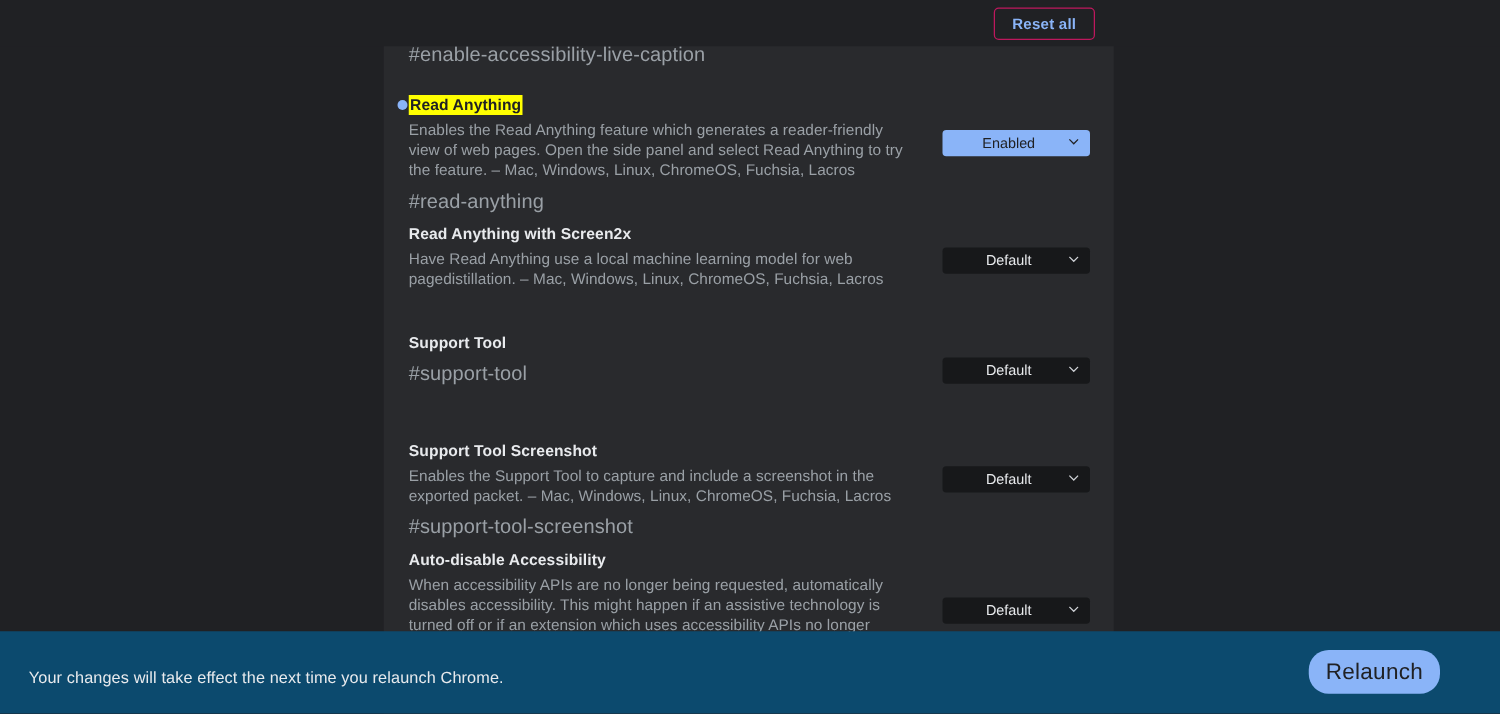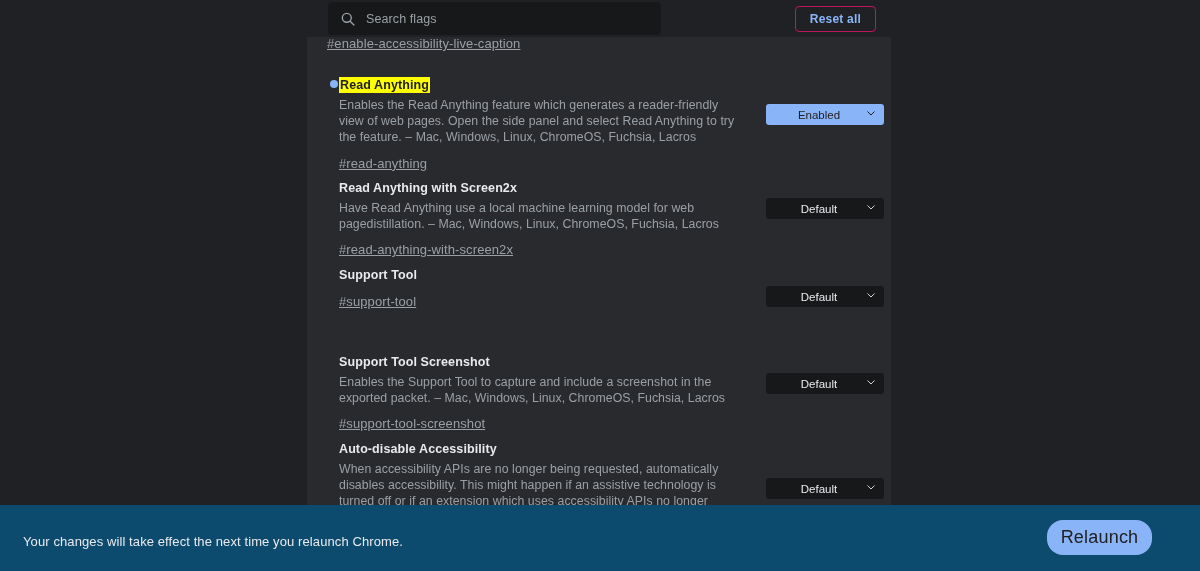--- a/index.html
+++ b/index.html
@@ -119,30 +119,29 @@
 
   .clipped-link-row {
     position: absolute;
     left: 327px;
     top: 36px;
     font-size: 12px;
   }
 
   .flag-link {
     color: #9aa0a6;
-    text-decoration: underline;
-    font-size: 13px;
+    font-size: 16px;
     letter-spacing: .1px;
     cursor: pointer;
     display: inline-block;
   }
 
   .flag-entry {
     position: absolute;
-    left: 319px;
+    left: 307px;
     width: 584px;
   }
 
   .flag-body {
     position: relative;
     padding-left: 20px;
     padding-right: 160px;
     min-height: 40px;
   }
 
@@ -290,23 +289,20 @@
         <svg class="select-arrow" viewBox="0 0 8 5">
           <path d="M0.5 0.5 L4 4 L7.5 0.5" fill="none" stroke="currentColor" stroke-width="1"></path>
         </svg>
       </div>
     </div>
 
     <div class="flag-entry" style="top:178px;">
       <div class="flag-body">
         <span class="flag-title">Read Anything with Screen2x</span>
         <div class="flag-desc">Have Read Anything use a local machine learning model for web pagedistillation. – Mac, Windows, Linux, ChromeOS, Fuchsia, Lacros</div>
-        <div class="flag-permalink">
-          <a class="flag-link">#read-anything-with-screen2x</a>
-        </div>
       </div>
       <div class="flag-select-wrap" style="left:447px; top:20px;">
         <select class="flag-select">
           <option>Default</option>
         </select>
         <svg class="select-arrow" viewBox="0 0 8 5">
           <path d="M0.5 0.5 L4 4 L7.5 0.5" fill="none" stroke="currentColor" stroke-width="1"></path>
         </svg>
       </div>
     </div>
@@ -358,27 +354,20 @@
         <svg class="select-arrow" viewBox="0 0 8 5">
           <path d="M0.5 0.5 L4 4 L7.5 0.5" fill="none" stroke="currentColor" stroke-width="1"></path>
         </svg>
       </div>
     </div>
 
   </div>
 
   <div class="search-header">
     <div class="search-row">
-      <div class="search-box">
-        <svg class="search-icon" viewBox="0 0 20 20">
-          <circle cx="8.5" cy="8.5" r="5.6" fill="none" stroke="currentColor" stroke-width="1.7"></circle>
-          <line x1="12.7" y1="12.7" x2="17.4" y2="17.4" stroke="currentColor" stroke-width="1.7" stroke-linecap="round"></line>
-        </svg>
-        <input class="search-input" type="text" placeholder="Search flags" style="">
-      </div>
       <button class="reset-all-button">Reset all</button>
     </div>
   </div>
 
   <div class="relaunch-bar">
     <div class="relaunch-text">Your changes will take effect the next time you relaunch Chrome.</div>
     <button class="relaunch-button">Relaunch</button>
   </div>
 
 </div>

